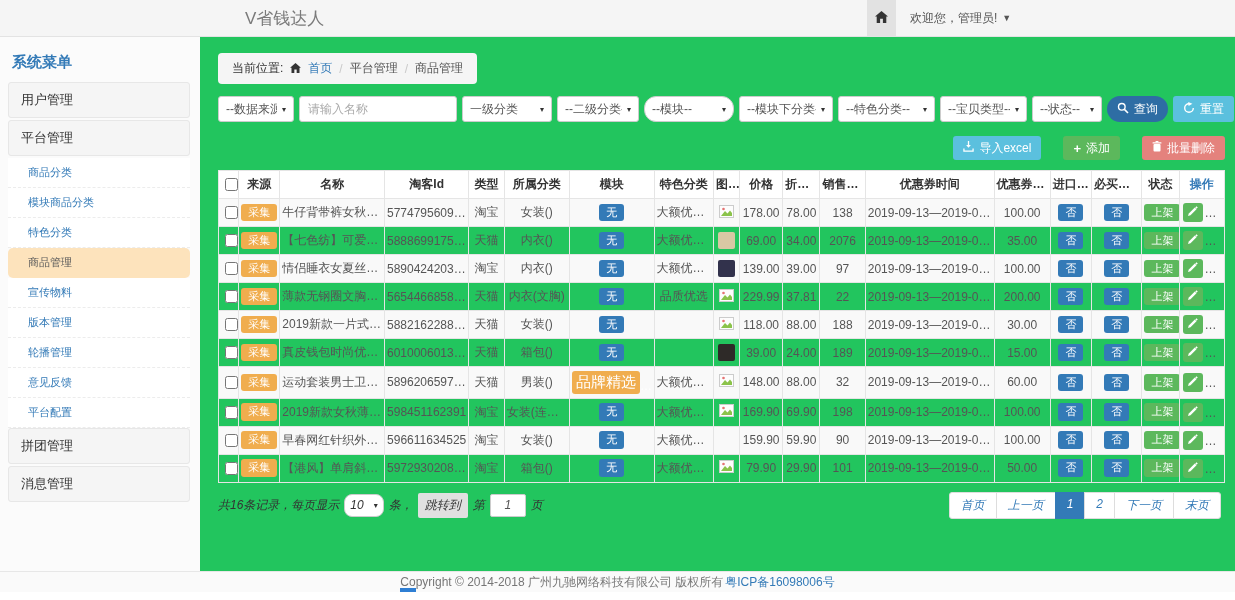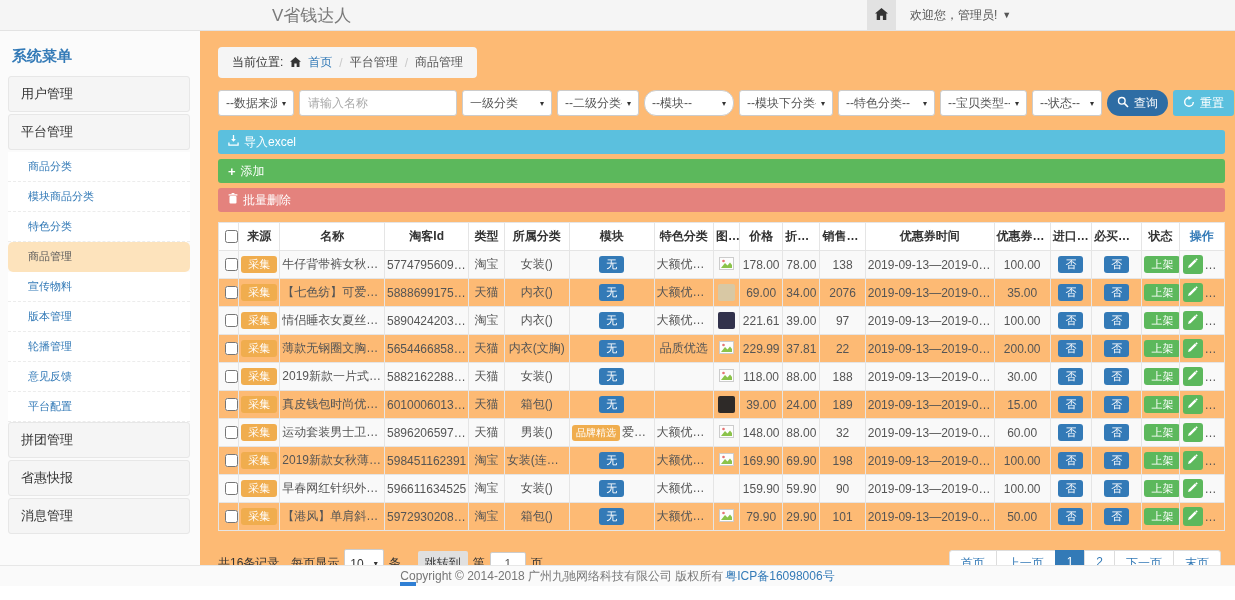--- a/index.html
+++ b/index.html
@@ -3,28 +3,28 @@
 <meta charset="utf-8">
 <style>
   * { box-sizing: border-box; }
   html,body { margin:0; padding:0; }
   body {
     width:1235px; height:600px; overflow:hidden;
     font-family:"Liberation Sans","DejaVu Sans",sans-serif;
     font-size:12px; color:#333; background:#fff;
   }
   
-  .topbar { height:31px; background:#f5f5f5; border-bottom:1px solid #e3e3e3; position:relative; display:flex; align-items:center;padding-left:27px; }
+  .topbar { height:37px; background:#f5f5f5; border-bottom:1px solid #e3e3e3; position:relative; display:flex; align-items:center; }
   .topbar-title { margin-left:245px; font-size:17px; color:#7a7a7a; }
   .topbar-right { position:absolute; left:867px; top:0; height:100%; display:flex; align-items:center; }
   .home-box { width:29px; height:100%; background:#e2e2e2; display:flex; align-items:center; justify-content:center; cursor:pointer; }
   .welcome { margin-left:14px; color:#555; display:flex; align-items:center; gap:5px; cursor:pointer; }
   .caret-txt { font-size:9px; color:#555; }
   
-  .layout { display:flex; height:534px; overflow:hidden; background:#fdba74;justify-content:flex-end; }
+  .layout { display:flex; height:534px; overflow:hidden; background:#22c55e;justify-content:flex-end; }
   .sidebar { width:200px; flex:0 0 200px; padding:10px 10px 0 8px; background:#fbfbfb; overflow:hidden; }
   .sidebar-title { color:#337ab7; font-size:15px; font-weight:bold; padding:6px 0 10px 4px; }
   .menu-list { list-style:none; margin:0; padding:0; }
   .menu-group { background:#f5f5f5; border:1px solid #e7e7e7; border-radius:3px; padding:8px 12px; margin-bottom:2px; color:#333; font-size:13px; cursor:pointer; }
   .menu-sub { background:#fff; color:#337ab7; padding:7px 12px 7px 20px; font-size:11px; border-bottom:1px dashed #ececec; cursor:pointer; }
   .menu-sub.active { background:#fde3bc; border-radius:5px; color:#5b5b5b; border-bottom-color:transparent; }
   
   .content { flex:1; padding:16px 10px 0 18px; overflow:hidden; }
   .breadcrumb { background:#f5f5f5; border-radius:4px; padding:7px 14px; display:inline-flex; gap:7px; align-items:center; color:#333; }
   .bc-home-link { color:#337ab7; cursor:pointer; }
@@ -37,48 +37,48 @@
              display:flex; align-items:center; justify-content:space-between; padding:0 7px; cursor:pointer; }
   .fsel-label { white-space:nowrap; overflow:hidden; }
   .fcaret { font-size:8px; color:#333; margin-left:5px; }
   .finput { border:1px solid #ccc; border-radius:3px; height:26px; padding:0 8px; font:inherit; color:#555; }
   .finput::placeholder { color:#aaa; }
   .btn { border:none; border-radius:3px; color:#fff; height:26px; padding:0 10px; font-size:12px;
          display:inline-flex; align-items:center; gap:5px; cursor:pointer; font-family:inherit; white-space:nowrap; }
   .btn-search { background:#2e6da4;border-radius:13px; }
   .btn-reset { background:#5bc0de; }
   
-  .actions-row { margin-top:14px; display:flex; justify-content:flex-end; gap:5px;flex-direction:column; }
+  .actions-row { margin-top:14px; display:flex; justify-content:flex-end; gap:22px; }
   .btn-import { background:#5bc0de; height:24px; }
   .btn-add { background:#5cb85c; height:24px; }
   .btn-batch-delete { background:#e4827d; height:24px; }
   .plus-glyph { font-weight:bold; font-size:13px; }
   
   table.grid { margin-top:10px; width:100%; border-collapse:collapse; table-layout:fixed; }
   .grid th, .grid td { border:1px solid #e5e5e5; text-align:center; padding:4px 2px; overflow:hidden;
                        white-space:nowrap; text-overflow:ellipsis; font-size:12px; color:#555; height:27px; }
   .grid th { color:#333; font-weight:bold; background:#fff; }
   .grid th.op-col { color:#337ab7; }
   .grid tbody tr:nth-child(odd) { background:#f9f9f9; }
   .badge { display:inline-block; color:#fff; border-radius:3px; padding:2px 7px; font-size:11px; line-height:1.25; }
   .badge-blue { background:#337ab7; cursor:pointer; }
   .badge-orange { background:#f0ad4e; }
   .badge-green { background:#5cb85c; cursor:pointer; }
-  .badge-sm { padding:2px 4px; font-size:10px; }
+  .badge-sm { padding:2px 4px; font-size:15px; }
   .module-text { color:#555; margin-left:2px; }
   .thumb { display:inline-block; width:17px; height:17px; border-radius:2px; vertical-align:middle; }
   .mini-btn { display:inline-flex; align-items:center; justify-content:center; width:20px; height:19px;
               border:none; border-radius:3px; cursor:pointer; padding:0; margin:0 1px; }
   .mini-edit { background:#5cb85c; }
   .mini-del { background:#d9534f; }
   .grid input[type=checkbox] { width:13px; height:13px; }
   
-  .pager-row { display:flex; justify-content:space-between; align-items:center; margin-top:18px; padding-right:4px; }
+  .pager-row { display:flex; justify-content:space-between; align-items:center; margin-top:9px; padding-right:4px;font-style:italic; }
   .pager-left { display:flex; align-items:center; gap:5px; color:#333; }
-  .pp-select { border:1px solid #ccc; border-radius:2px; height:29px; padding:0 5px; display:flex;
+  .pp-select { border:1px solid #ccc; border-radius:8px; height:23px; padding:0 5px; display:flex;
                align-items:center; gap:5px; background:#fff; cursor:pointer; }
   .jump-btn { background:#e0e0e0; border:none; border-radius:2px; padding:4px 7px; color:#333; font:inherit; cursor:pointer; }
   .page-input { width:36px; height:23px; border:1px solid #ccc; border-radius:2px; text-align:center; font:inherit; color:#555; }
   .pager-right { display:flex; }
   .page-item { border:1px solid #ddd; padding:4px 11px; color:#337ab7; margin-left:-1px; cursor:pointer;
                background:#fff; text-decoration:none; }
   .page-item:first-child { border-radius:3px 0 0 3px; margin-left:0; }
   .page-item:last-child { border-radius:0 3px 3px 0; }
   .page-item.active { background:#337ab7; color:#fff; border-color:#337ab7; }
   
@@ -114,21 +114,20 @@
         <li class="menu-sub">商品分类</li>
         <li class="menu-sub">模块商品分类</li>
         <li class="menu-sub">特色分类</li>
         <li class="menu-sub active">商品管理</li>
         <li class="menu-sub">宣传物料</li>
         <li class="menu-sub">版本管理</li>
         <li class="menu-sub">轮播管理</li>
         <li class="menu-sub">意见反馈</li>
         <li class="menu-sub">平台配置</li>
         <li class="menu-group">拼团管理</li>
-        <li class="menu-group">省惠快报</li>
         <li class="menu-group">消息管理</li>
       </ul>
   </aside>
 
   <main class="content">
     <div class="breadcrumb">
       <span>当前位置:</span>
       <span><svg width="11" height="10" viewBox="0 0 13 12">
             <path d="M6.5 0 L13 5.6 L11.3 5.6 L11.3 12 L7.9 12 L7.9 7.8 L5.1 7.8 L5.1 12 L1.7 12 L1.7 5.6 L0 5.6 Z" fill="#333"></path>
           </svg></span>
@@ -327,21 +326,21 @@
           <tr>
             <td><input type="checkbox" style=""></td>
             <td><span class="badge badge-orange">采集</span></td>
             <td>情侣睡衣女夏丝绸男士...</td>
             <td>589042420344</td>
             <td>淘宝</td>
             <td>内衣()</td>
             <td><span class="badge badge-blue">无</span></td>
             <td>大额优惠券</td>
             <td><span class="thumb" style="background: rgb(50, 50, 76);"></span></td>
-            <td>221.61</td>
+            <td>139.00</td>
             <td>39.00</td>
             <td>97</td>
             <td>2019-09-13—2019-09-20</td>
             <td>100.00</td>
             <td><span class="badge badge-blue">否</span></td>
             <td><span class="badge badge-blue">否</span></td>
             <td><span class="badge badge-green">上架</span></td>
             <td><button class="mini-btn mini-edit">
                 <span><svg width="11" height="11" viewBox="0 0 11 11">
                     <path d="M1 10 L1.8 7.5 L7.8 1.5 L9.5 3.2 L3.5 9.2 Z" fill="#fff"></path>

